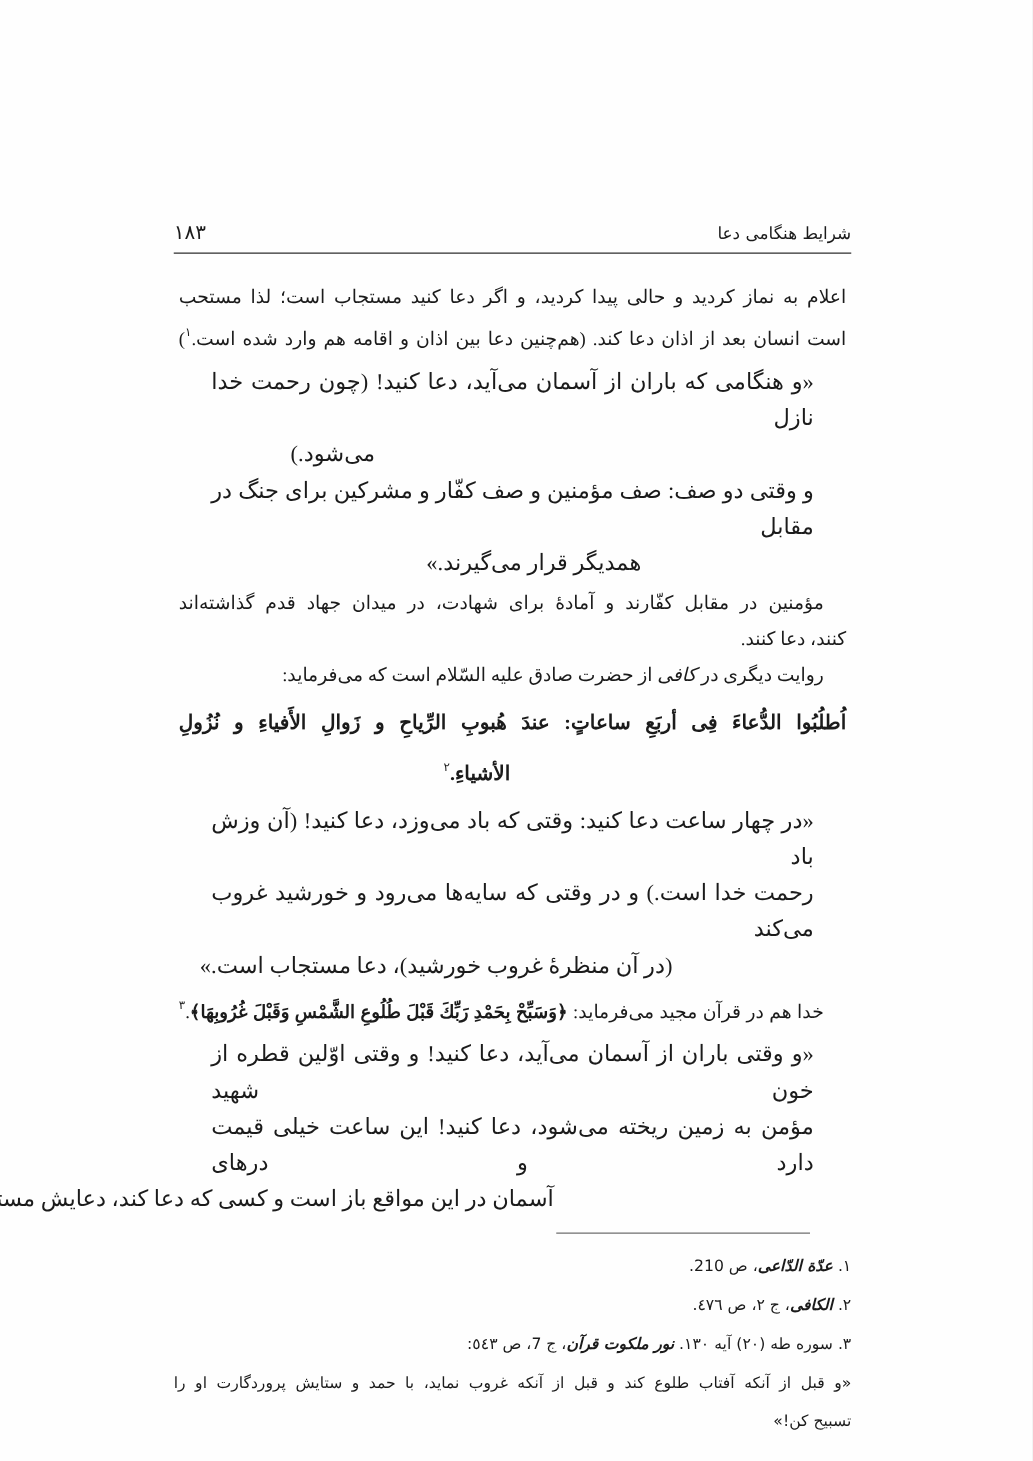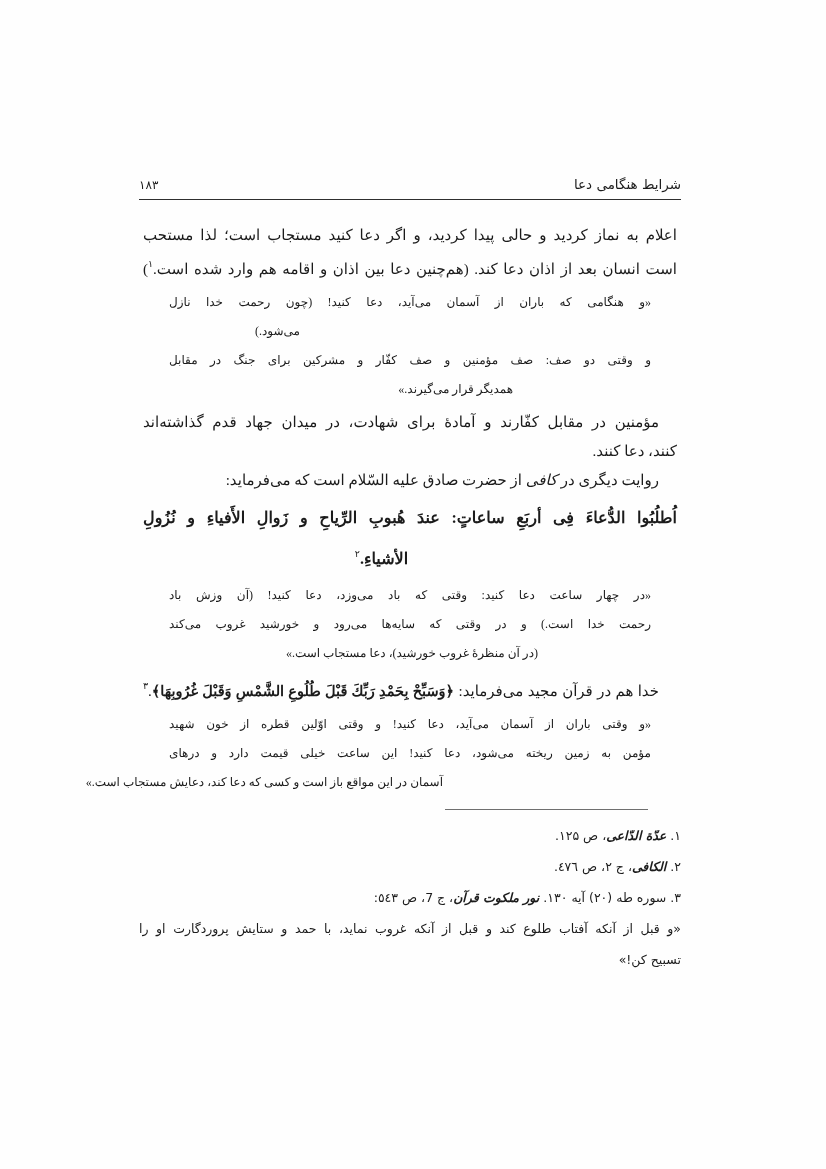--- a/index.html
+++ b/index.html
@@ -14,29 +14,29 @@
     overflow:hidden;
   }
   .content{position:absolute;top:176px;left:139px;right:145px;}
 
   
   .page-header{
     display:flex;justify-content:space-between;align-items:baseline;
     font-size:13.5px;
   }
   .running-title{letter-spacing:0.2px;}
-  .page-number{font-size:12px;}
+  .page-number{font-size:16px;}
   .header-rule{border:none;border-top:1.4px solid #2e2e2e;margin:7px 0 0 0;}
 
   
   .page-body{margin-top:21px;}
   .block{margin:4px;font-family:Liberation Serif, serif;}
   .main  .line{font-size:15px;line-height:29px;}
   .quote{padding:0 26px;}
-  .quote .line{font-size:12px;line-height:29px;}
+  .quote .line{font-size:18px;line-height:29px;}
   .arabic .line{font-size:16px;font-weight:bold;line-height:37px;}
 
   .line{white-space:normal;}
   .line.justify{text-align:justify;text-align-last:justify;}
   .line.justify-indent{text-align:justify;text-align-last:justify;padding-right:18px;}
   .line.right{text-align:right;}
   .line.right-indent{text-align:right;padding-right:18px;}
   .line.tail-1{text-align:right;padding-right:351px;white-space:nowrap;}
   .line.tail-2{text-align:right;padding-right:138px;white-space:nowrap;}
   .line.tail-3{text-align:right;padding-right:113px;white-space:nowrap;}
@@ -99,21 +99,21 @@
         <div class="block quote">
           <div class="line justify"><span class="seg ">«و وقتی باران از آسمان می‌آید، دعا کنید! و وقتی اوّلین قطره از خون شهید</span></div>
           <div class="line justify"><span class="seg ">مؤمن به زمین ریخته می‌شود، دعا کنید! این ساعت خیلی قیمت دارد و درهای</span></div>
           <div class="line tail-4"><span class="seg ">آسمان در این مواقع باز است و کسی که دعا کند، دعایش مستجاب است.»</span></div>
         </div>
       </div>
 
     <hr class="footnote-separator">
 
     <div class="footnotes">
-        <div class="line right"><span class="seg ">۱. </span><span class="seg title">عدّة الدّاعی</span><span class="seg ">، ص ۱۲۵.</span></div>
+        <div class="line right"><span class="seg ">۱. </span><span class="seg title">عدّة الدّاعی</span><span class="seg ">، ص 210.</span></div>
         <div class="line right"><span class="seg ">۲. </span><span class="seg title">الکافی</span><span class="seg ">، ج ۲، ص ٤٧٦.</span></div>
         <div class="line right"><span class="seg ">۳. سوره طه (۲۰) آیه ۱۳۰. </span><span class="seg title">نور ملکوت قرآن</span><span class="seg ">، ج 7، ص ٥٤٣:</span></div>
         <div class="line justify"><span class="seg ">«و قبل از آنکه آفتاب طلوع کند و قبل از آنکه غروب نماید، با حمد و ستایش پروردگارت او را</span></div>
         <div class="line right"><span class="seg ">تسبیح کن!»</span></div>
       </div>
 
   </div>
 </div>
 
 </body></html>

